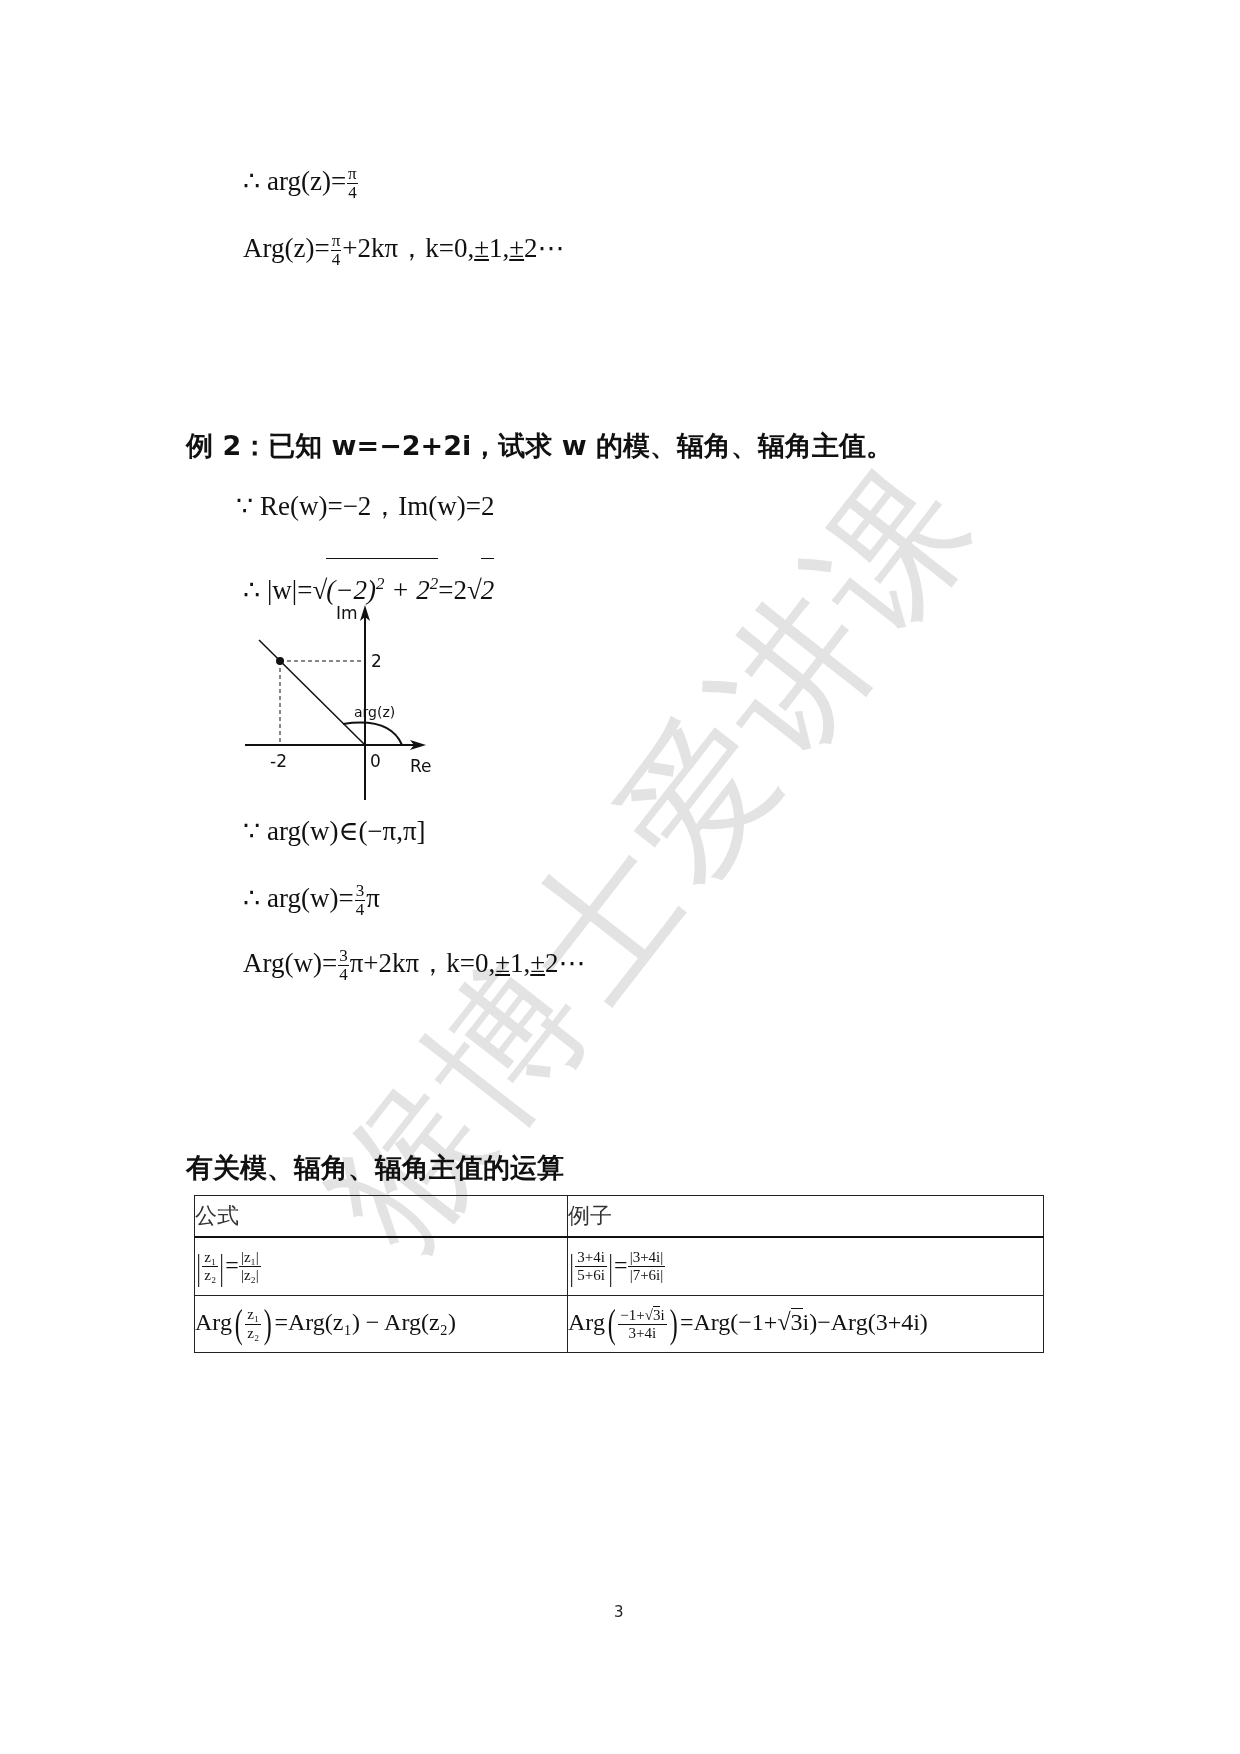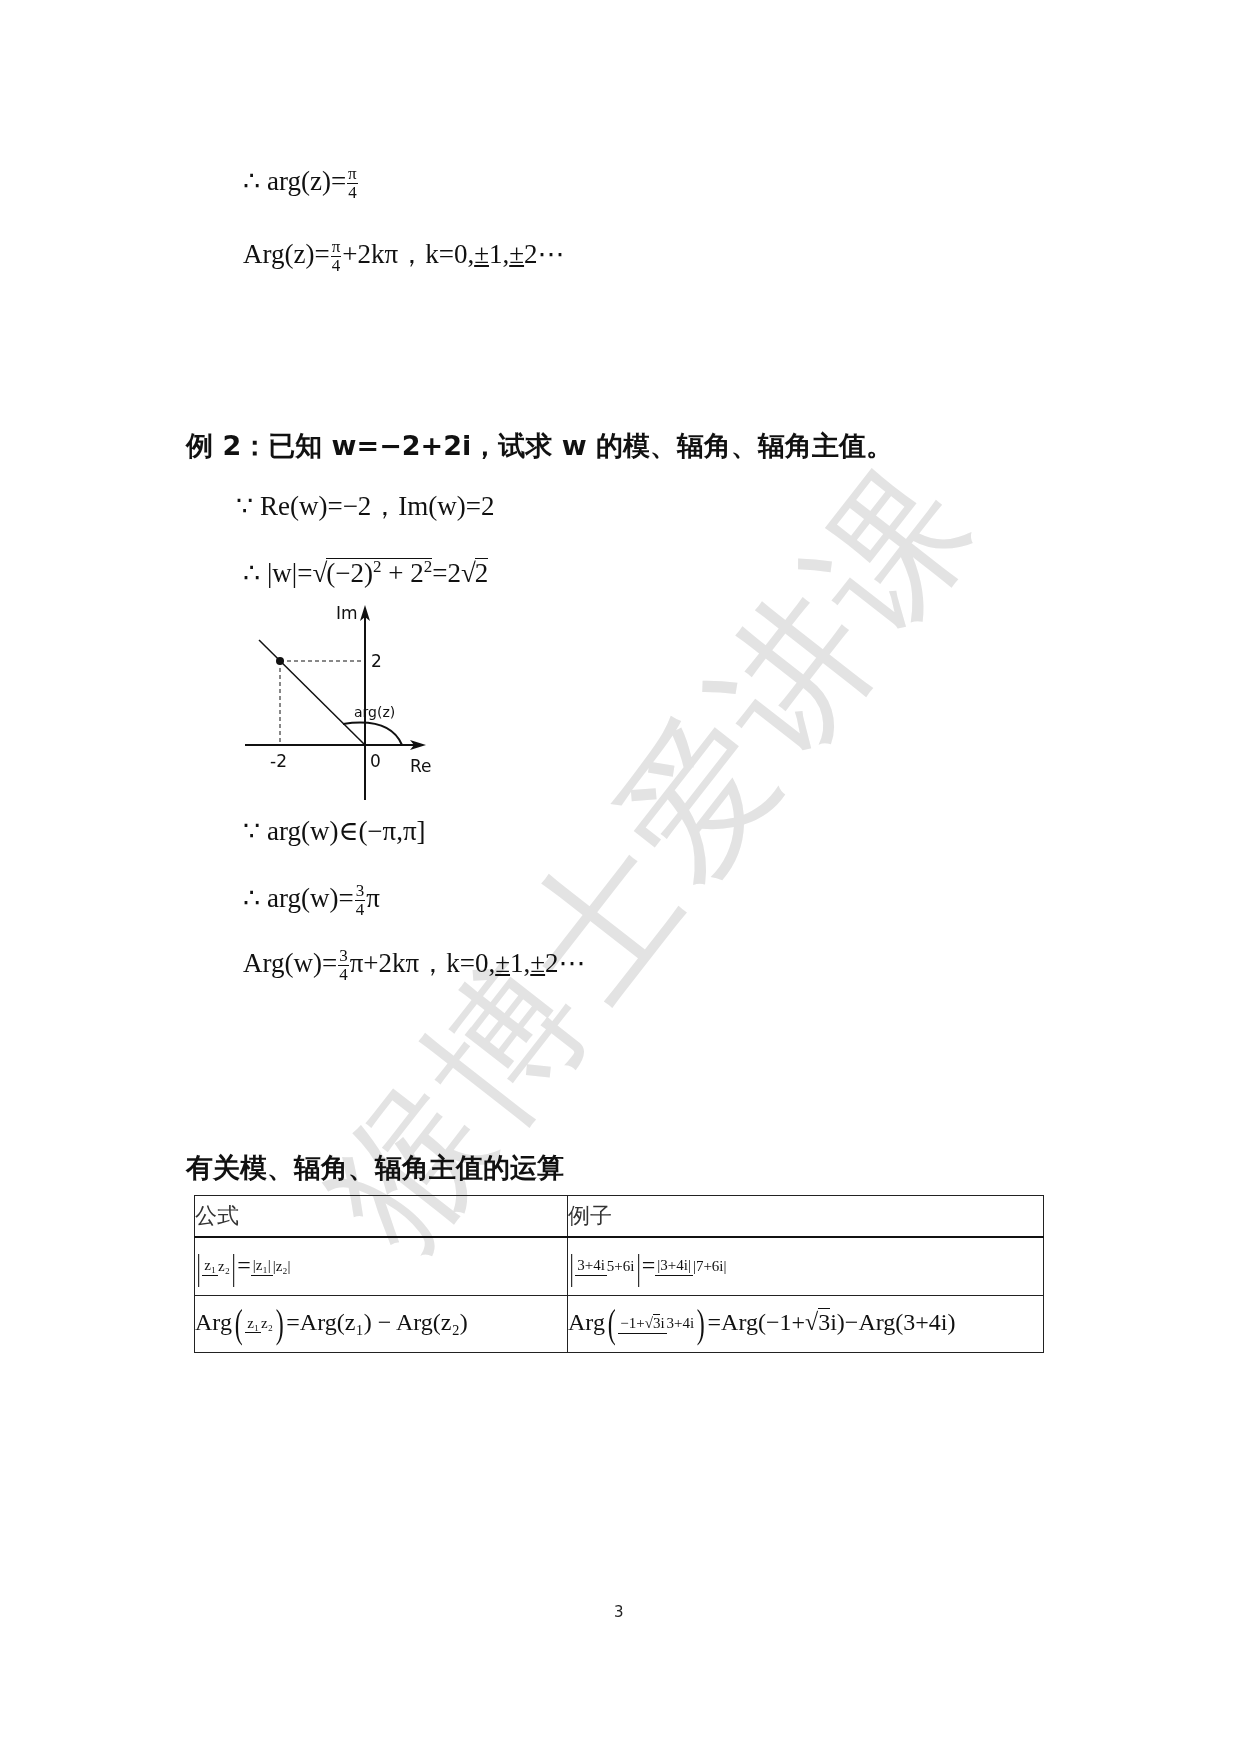--- a/index.html
+++ b/index.html
@@ -8,21 +8,21 @@
   .page { position: absolute; left: 0; top: 0; width: 1240px; height: 1754px; }
   .line { position: absolute; font-size: 27px; white-space: nowrap; line-height: 1; }
   .math { font-family: "Liberation Serif", "DejaVu Serif", serif; text-align: center; }
   .heading { position: absolute; font-family: "DejaVu Sans", "Liberation Sans", sans-serif;
              font-weight: bold; font-size: 27px; white-space: nowrap; }
   .frac { display: inline-flex; flex-direction: column; align-items: center;
           vertical-align: middle; font-size: 17px; line-height: 1.05; margin: 0 1px; }
   .frac .num { border-bottom: 1.5px solid #111; padding: 0 1px; }
   .frac .den { padding: 0 1px; }
   .pm { text-decoration: underline; }
-  .sqrt { display: inline-block; border-top: 1.5px solid #111; padding-top: 1px; margin-left: -1px; }
+  .sqrt { display: inline-block; border-top: 1.5px solid #111; padding-top: 18px; margin-left: -1px; font-style: italic; }
   sup { font-size: 17px; vertical-align: 10px; line-height: 0; }
 
   
   .watermark { position: absolute; left: 190px; top: 560px; width: 1000px; height: 140px;
                transform-origin: 0 0; transform: translate(115px, 620px) rotate(-52deg);
                font-family: "DejaVu Sans", sans-serif; font-size: 150px; color: #e3e3e3;
                letter-spacing: 6px; white-space: nowrap; line-height: 1; pointer-events: none; z-index: 0; }
 
   .content { position: absolute; left: 0; top: 0; width: 100%; height: 100%; z-index: 1; }
 
@@ -35,21 +35,21 @@
   table.ops { position: absolute; left: 194px; top: 1195px; width: 850px; border-collapse: collapse;
               font-family: "Liberation Serif", "DejaVu Serif", serif; font-size: 24px; }
   table.ops td, table.ops th { border: 1.3px solid #222; text-align: left; padding: 0; font-weight: normal; }
   table.ops th { height: 40px; font-family: "DejaVu Serif", serif; font-size: 22px; color: #333;
                  border-bottom: 2.5px solid #111; }
   table.ops tr.r1 td { height: 40px; }
   table.ops tr.r2 td { height: 57px; }
   table.ops tr.r3 td { height: 44px; }
   table.ops tr.r4 td { height: 56px; }
   table.ops td.c1 { width: 372px; }
-  .tfrac { display: inline-flex; align-items: center; vertical-align: middle;
+  .tfrac { display: inline-flex; flex-direction: column; align-items: center; vertical-align: middle;
            font-size: 15px; line-height: 1.15; }
   .tfrac .num { border-bottom: 1.2px solid #111; padding: 0 2px; }
   .bar { display: inline-block; font-size: 36px; vertical-align: middle; line-height: 1; transform: scaleX(0.6); }
   .paren { display: inline-block; font-size: 40px; vertical-align: middle; line-height: 1; transform: scaleX(0.6); font-weight: 100; }
   .tsqrt { display: inline-block; border-top: 1.2px solid #111; }
 
   .pagenum { position: absolute; left: 614px; top: 1603px; font-family: "DejaVu Sans", sans-serif;
              font-size: 15px; color: #222; }
 </style>
 </head>
@@ -61,21 +61,21 @@
 
   <div class="content">
 
     <div class="line math" style="left:243px; top:165px;">
       <span>∴ arg(z)=</span><span class="frac">
           <span class="num">π</span>
           <span class="den">4</span>
         </span>
     </div>
 
-    <div class="line math" style="left:243px; top:232px;margin-top:6px;">
+    <div class="line math" style="left:243px; top:232px;">
       <span>Arg(z)=</span><span class="frac">
           <span class="num">π</span>
           <span class="den">4</span>
         </span><span>+2kπ，k=0,</span><span class="pm">±</span><span>1,</span><span class="pm">±</span><span>2⋯</span>
     </div>
 
     <div class="heading" style="left:186px; top:428px;">例 2：已知 w=−2+2i，试求 w 的模、辐角、辐角主值。</div>
 
     <div class="line math" style="left:236px; top:493px;">∵ Re(w)=−2，Im(w)=2</div>
 

